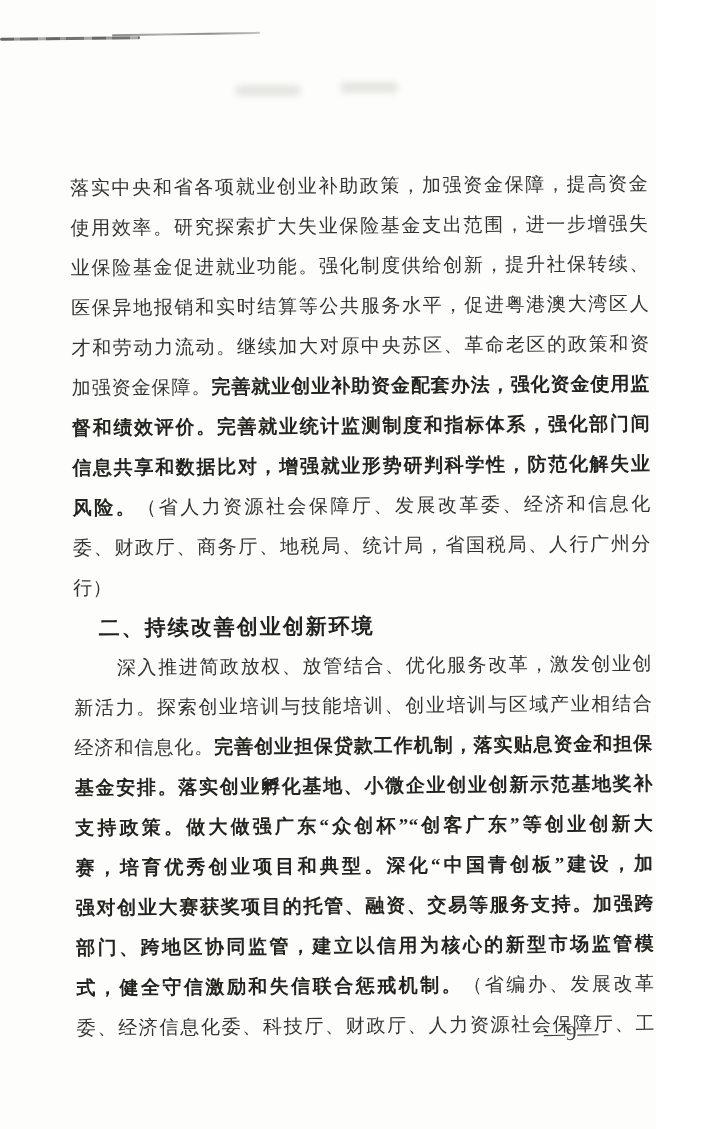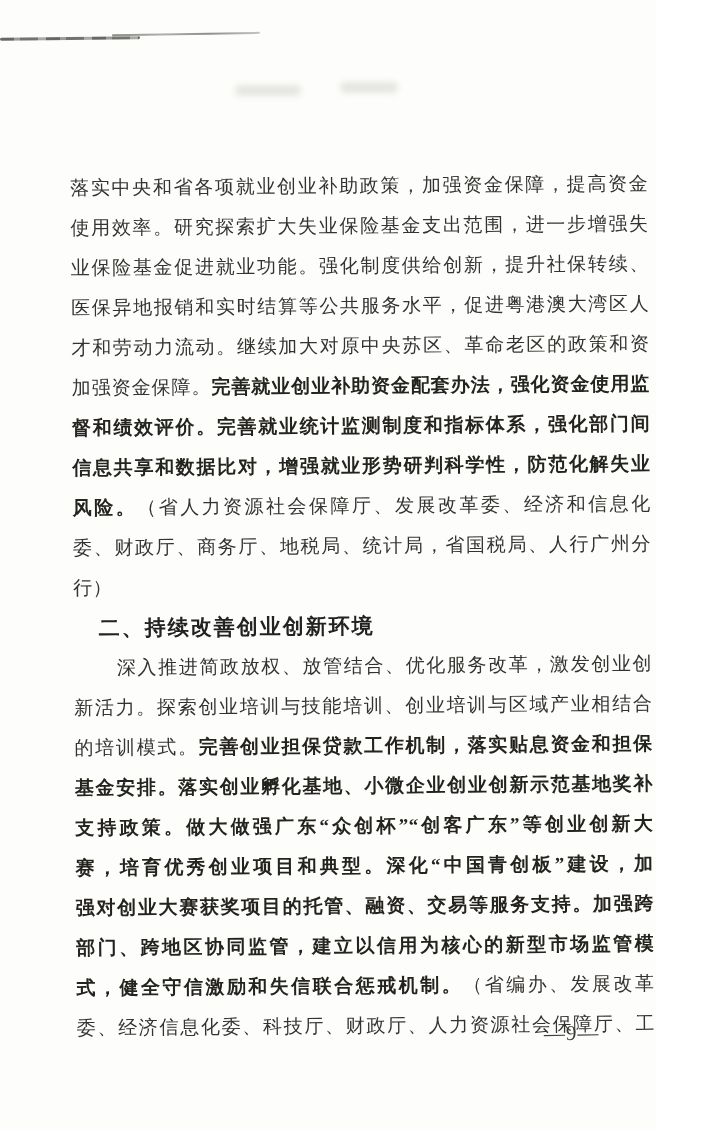--- a/index.html
+++ b/index.html
@@ -79,21 +79,21 @@
     <div class="line"><span class="b">督和绩效评价。完善就业统计监测制度和指标体系，强化部门间</span></div>
     <div class="line"><span class="b">信息共享和数据比对，增强就业形势研判科学性，防范化解失业</span></div>
     <div class="line"><span class="b">风险。</span><span>（省人力资源社会保障厅、发展改革委、经济和信息化</span></div>
     <div class="line"><span>委、财政厅、商务厅、地税局、统计局，省国税局、人行广州分</span></div>
     <div class="line short"><span>行）</span></div>
 
     <div class="heading">二、持续改善创业创新环境</div>
 
     <div class="line first-indent"><span>深入推进简政放权、放管结合、优化服务改革，激发创业创</span></div>
     <div class="line"><span>新活力。探索创业培训与技能培训、创业培训与区域产业相结合</span></div>
-    <div class="line"><span>的培训模式。</span><span class="b">完善创业担保贷款工作机制，落实贴息资金和担保</span></div>
+    <div class="line"><span>经济和信息化。</span><span class="b">完善创业担保贷款工作机制，落实贴息资金和担保</span></div>
     <div class="line"><span class="b">基金安排。落实创业孵化基地、小微企业创业创新示范基地奖补</span></div>
     <div class="line"><span class="b">支持政策。做大做强广东“众创杯”“创客广东”等创业创新大</span></div>
     <div class="line"><span class="b">赛，培育优秀创业项目和典型。深化“中国青创板”建设，加</span></div>
     <div class="line"><span class="b">强对创业大赛获奖项目的托管、融资、交易等服务支持。加强跨</span></div>
     <div class="line"><span class="b">部门、跨地区协同监管，建立以信用为核心的新型市场监管模</span></div>
     <div class="line"><span class="b">式，健全守信激励和失信联合惩戒机制。</span><span>（省编办、发展改革</span></div>
     <div class="line"><span>委、经济信息化委、科技厅、财政厅、人力资源社会保障厅、工</span></div>
 
   </div>
 

